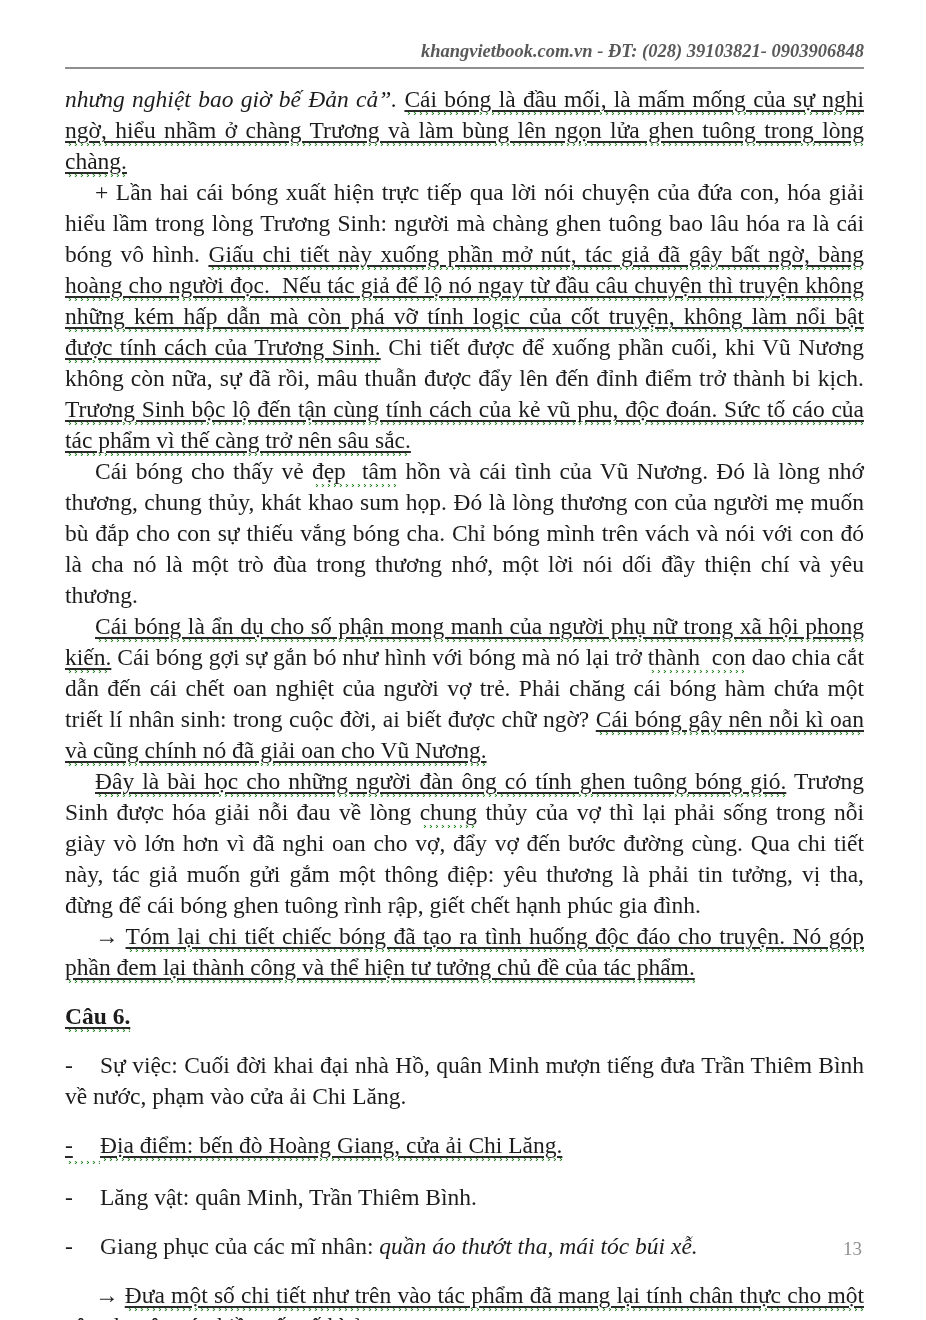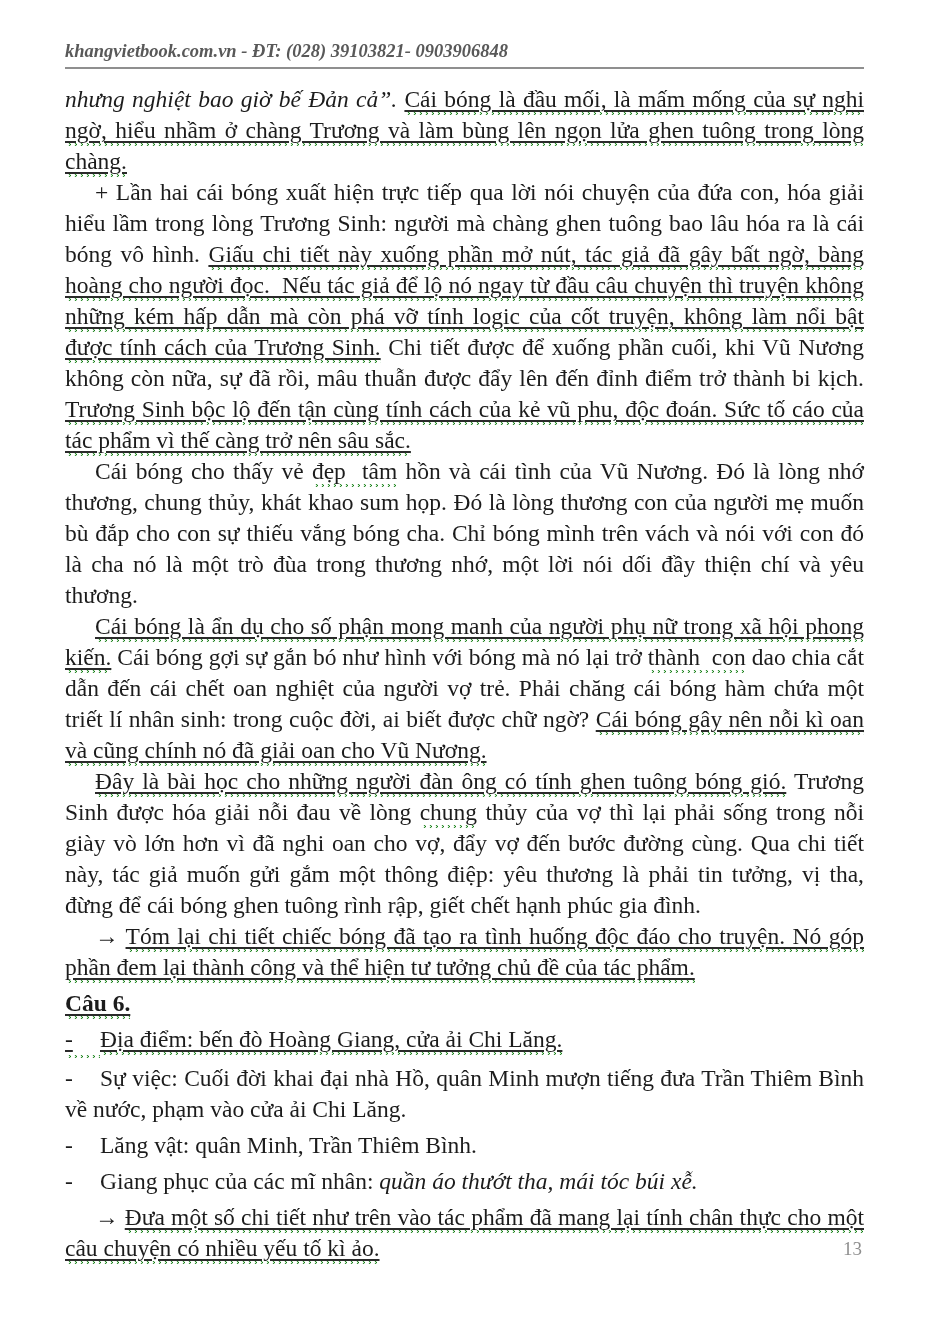--- a/index.html
+++ b/index.html
@@ -10,41 +10,41 @@
     background: #ffffff;
     overflow: hidden;
     font-family: "Liberation Serif", serif;
     color: #1c1c1c;
   }
   .header {
     position: absolute;
     left: 65px;
     right: 62px;
     top: 40px;
-    text-align: left;
+    text-align: right;
     font-style: italic;
     font-weight: bold;
     font-size: 18.5px;
     color: #595959;
     padding-bottom: 5px;
     border-bottom: 2px solid #8f8f8f;
     line-height: 22px;
   }
   .doc-body {
     position: absolute;
     left: 65px;
     right: 62px;
     top: 84px;
     font-size: 23.5px;
     line-height: 31px;
     text-align: justify;
   }
   .para { margin: 0; }
   .para.indent { text-indent: 30px; }
-  .para.spaced { margin-top: 5px; }
+  .para.spaced { margin-top: 18px; }
   .i { font-style: italic; }
   .b { font-weight: bold; }
   .marker { display: inline-block; min-width: 35px; }
   
   .u, .sq {
     background-image:
       linear-gradient(45deg, transparent 65%, #0f7d0f 80%, transparent 90%),
       linear-gradient(135deg, transparent 65%, #0f7d0f 80%, transparent 90%);
     background-repeat: repeat-x;
     background-size: 6px 3px;
@@ -76,20 +76,20 @@
     <span>khangvietbook.com.vn - ĐT: (028) 39103821- 0903906848</span>
   </div>
   <div class="doc-body" id="doc-body">
       <p class="para"><span class="i">nhưng nghiệt bao giờ bế Đản cả”. </span><span class="u">Cái bóng là đầu mối, là mấm mống của sự nghi ngờ, hiểu nhầm ở chàng Trương và làm bùng lên ngọn lửa ghen tuông trong lòng chàng.</span></p>
       <p class="para indent"><span>+ Lần hai cái bóng xuất hiện trực tiếp qua lời nói chuyện của đứa con, hóa giải hiểu lầm trong lòng Trương Sinh: người mà chàng ghen tuông bao lâu hóa ra là cái bóng vô hình. </span><span class="u">Giấu chi tiết này xuống phần mở nút, tác giả đã gây bất ngờ, bàng hoàng cho người đọc.&nbsp; Nếu tác giả để lộ nó ngay từ đầu câu chuyện thì truyện không những kém hấp dẫn mà còn phá vỡ tính logic của cốt truyện, không làm nổi bật được tính cách của Trương Sinh.</span><span> Chi tiết được để xuống phần cuối, khi Vũ Nương không còn nữa, sự đã rồi, mâu thuẫn được đẩy lên đến đỉnh điểm trở thành bi kịch. </span><span class="u">Trương Sinh bộc lộ đến tận cùng tính cách của kẻ vũ phu, độc đoán. Sức tố cáo của tác phẩm vì thế càng trở nên sâu sắc.</span></p>
       <p class="para indent"><span>Cái bóng cho thấy vẻ </span><span class="sq">đẹp&nbsp; tâm</span><span> hồn và cái tình của Vũ Nương. Đó là lòng nhớ thương, chung thủy, khát khao sum họp. Đó là lòng thương con của người mẹ muốn bù đắp cho con sự thiếu vắng bóng cha. Chỉ bóng mình trên vách và nói với con đó là cha nó là một trò đùa trong thương nhớ, một lời nói dối đầy thiện chí và yêu thương.</span></p>
       <p class="para indent"><span class="u">Cái bóng là ẩn dụ cho số phận mong manh của người phụ nữ trong xã hội phong kiến.</span><span> Cái bóng gợi sự gắn bó như hình với bóng mà nó lại trở </span><span class="sq">thành&nbsp; con</span><span> dao chia cắt dẫn đến cái chết oan nghiệt của người vợ trẻ. Phải chăng cái bóng hàm chứa một triết lí nhân sinh: trong cuộc đời, ai biết được chữ ngờ? </span><span class="u">Cái bóng gây nên nỗi kì oan và cũng chính nó đã giải oan cho Vũ Nương.</span></p>
       <p class="para indent"><span class="u">Đây là bài học cho những người đàn ông có tính ghen tuông bóng gió.</span><span> Trương Sinh được hóa giải nỗi đau về lòng </span><span class="sq">chung</span><span> thủy của vợ thì lại phải sống trong nỗi giày vò lớn hơn vì đã nghi oan cho vợ, đẩy vợ đến bước đường cùng. Qua chi tiết này, tác giả muốn gửi gắm một thông điệp: yêu thương là phải tin tưởng, vị tha, đừng để cái bóng ghen tuông rình rập, giết chết hạnh phúc gia đình.</span></p>
       <p class="para indent"><span>→ </span><span class="u">Tóm lại chi tiết chiếc bóng đã tạo ra tình huống độc đáo cho truyện. Nó góp phần đem lại thành công và thể hiện tư tưởng chủ đề của tác phẩm.</span></p>
       <p class="para spaced"><span class="b u">Câu 6.</span></p>
+      <p class="para spaced"><span class="marker">-</span><span>Sự việc: Cuối đời khai đại nhà Hồ, quân Minh mượn tiếng đưa Trần Thiêm Bình về nước, phạm vào cửa ải Chi Lăng.</span></p>
       <p class="para spaced"><span class="marker u">-</span><span class="u">Địa điểm: bến đò Hoàng Giang, cửa ải Chi Lăng.</span></p>
-      <p class="para spaced"><span class="marker">-</span><span>Sự việc: Cuối đời khai đại nhà Hồ, quân Minh mượn tiếng đưa Trần Thiêm Bình về nước, phạm vào cửa ải Chi Lăng.</span></p>
       <p class="para spaced"><span class="marker">-</span><span>Lăng vật: quân Minh, Trần Thiêm Bình.</span></p>
       <p class="para spaced"><span class="marker">-</span><span>Giang phục của các mĩ nhân: </span><span class="i">quần áo thướt tha, mái tóc búi xễ.</span></p>
       <p class="para indent spaced"><span>→ </span><span class="u">Đưa một số chi tiết như trên vào tác phẩm đã mang lại tính chân thực cho một câu chuyện có nhiều yếu tố kì ảo.</span></p>
     </div>
   <div class="footer">13</div>
 </div>
 
 </body></html>

